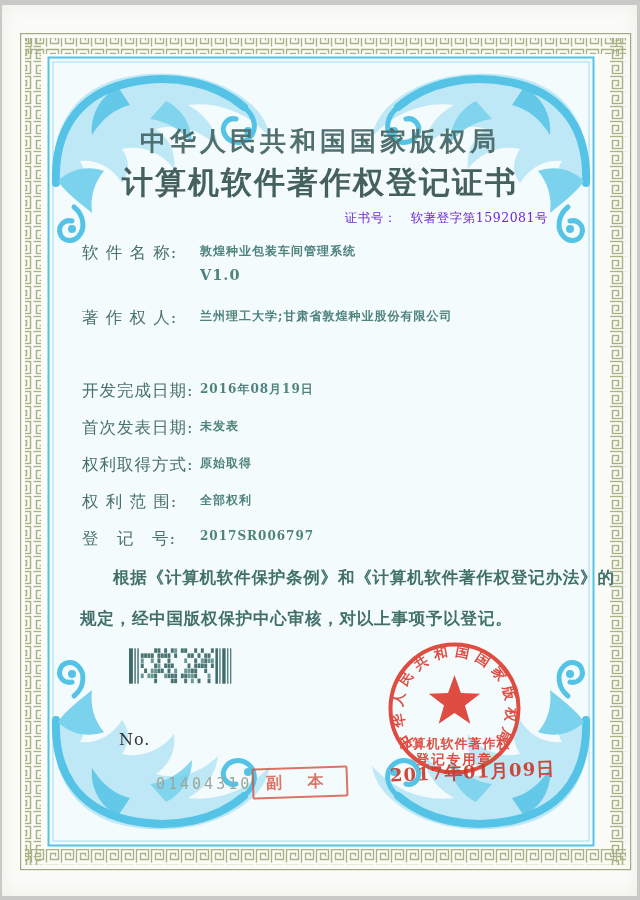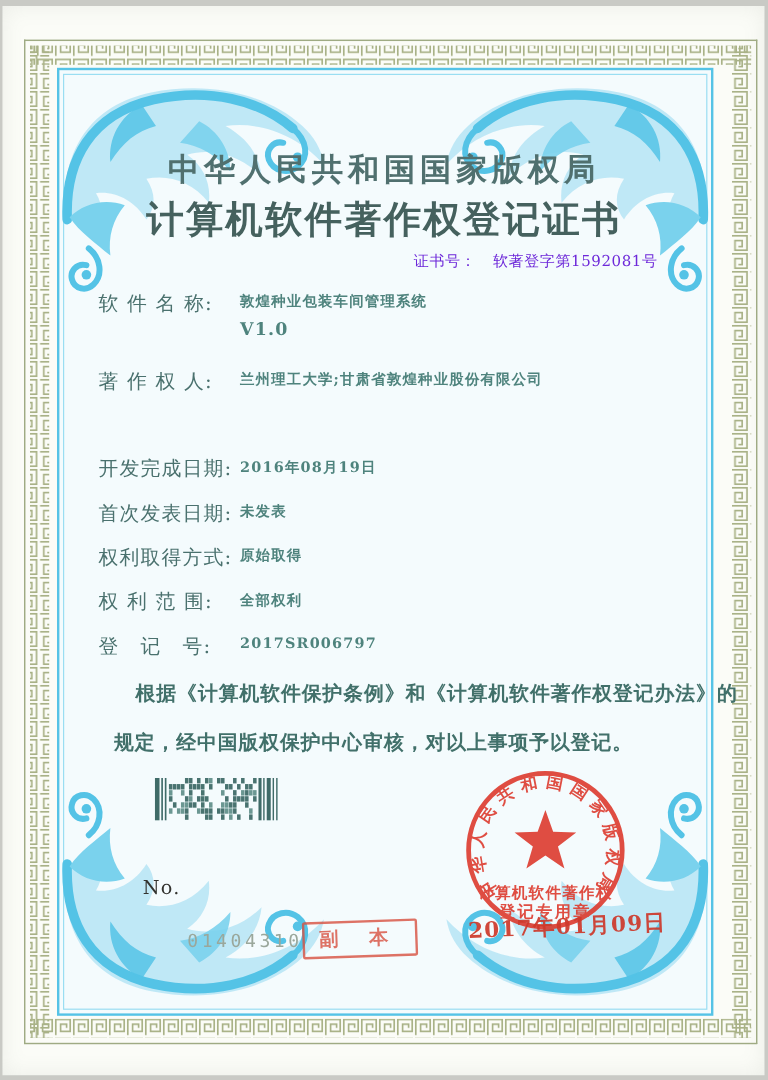--- a/index.html
+++ b/index.html
@@ -14,21 +14,21 @@
              font-weight:600;color:#50706f;}
   .cert-title{left:0;top:162px;width:640px;text-align:center;font-size:31px;letter-spacing:2px;
               font-weight:700;color:#45615e;}
   .cert-no{top:210px;right:92px;font-size:12.5px;color:#6d28d9;letter-spacing:.5px;}
   .cert-no .num{margin-left:14px;}
   .field-label{left:82px;font-size:16.5px;font-weight:400;color:#4a716e;letter-spacing:1px;}
   .field-value{left:200px;font-size:12px;font-weight:600;color:#4e837d;letter-spacing:1px;}
   .statement{left:80px;top:557px;width:500px;font-size:16.5px;line-height:41px;
              color:#41706a;letter-spacing:.8px;font-weight:600;}
   .statement .l1{text-indent:2em;white-space:nowrap;}
-  .statement .l2{white-space:nowrap;margin-left:15px;}
+  .statement .l2{white-space:nowrap;}
   .barcode{left:129px;top:648px;width:108px;height:36px;}
   .seal{left:382px;top:636px;width:145px;height:145px;}
   .seal-date{left:390px;top:760px;font-size:18px;font-weight:700;color:#ce392b;
              letter-spacing:1px;transform:rotate(-2.5deg);opacity:.92;}
   .serial-prefix{left:119px;top:730px;font-size:16px;color:#33332f;letter-spacing:1px;}
   .serial-number{left:156px;top:775px;font-size:15px;color:#9aa79b;
                  font-family:"DejaVu Sans Mono","Liberation Mono",monospace;letter-spacing:3px;}
   .copy-stamp{left:252px;top:767px;border:2.5px solid #d85040;color:#d85040;
               font-size:16px;font-weight:600;padding:3px 12px;letter-spacing:10px;
               transform:rotate(-2deg);opacity:.8;border-radius:2px;}

